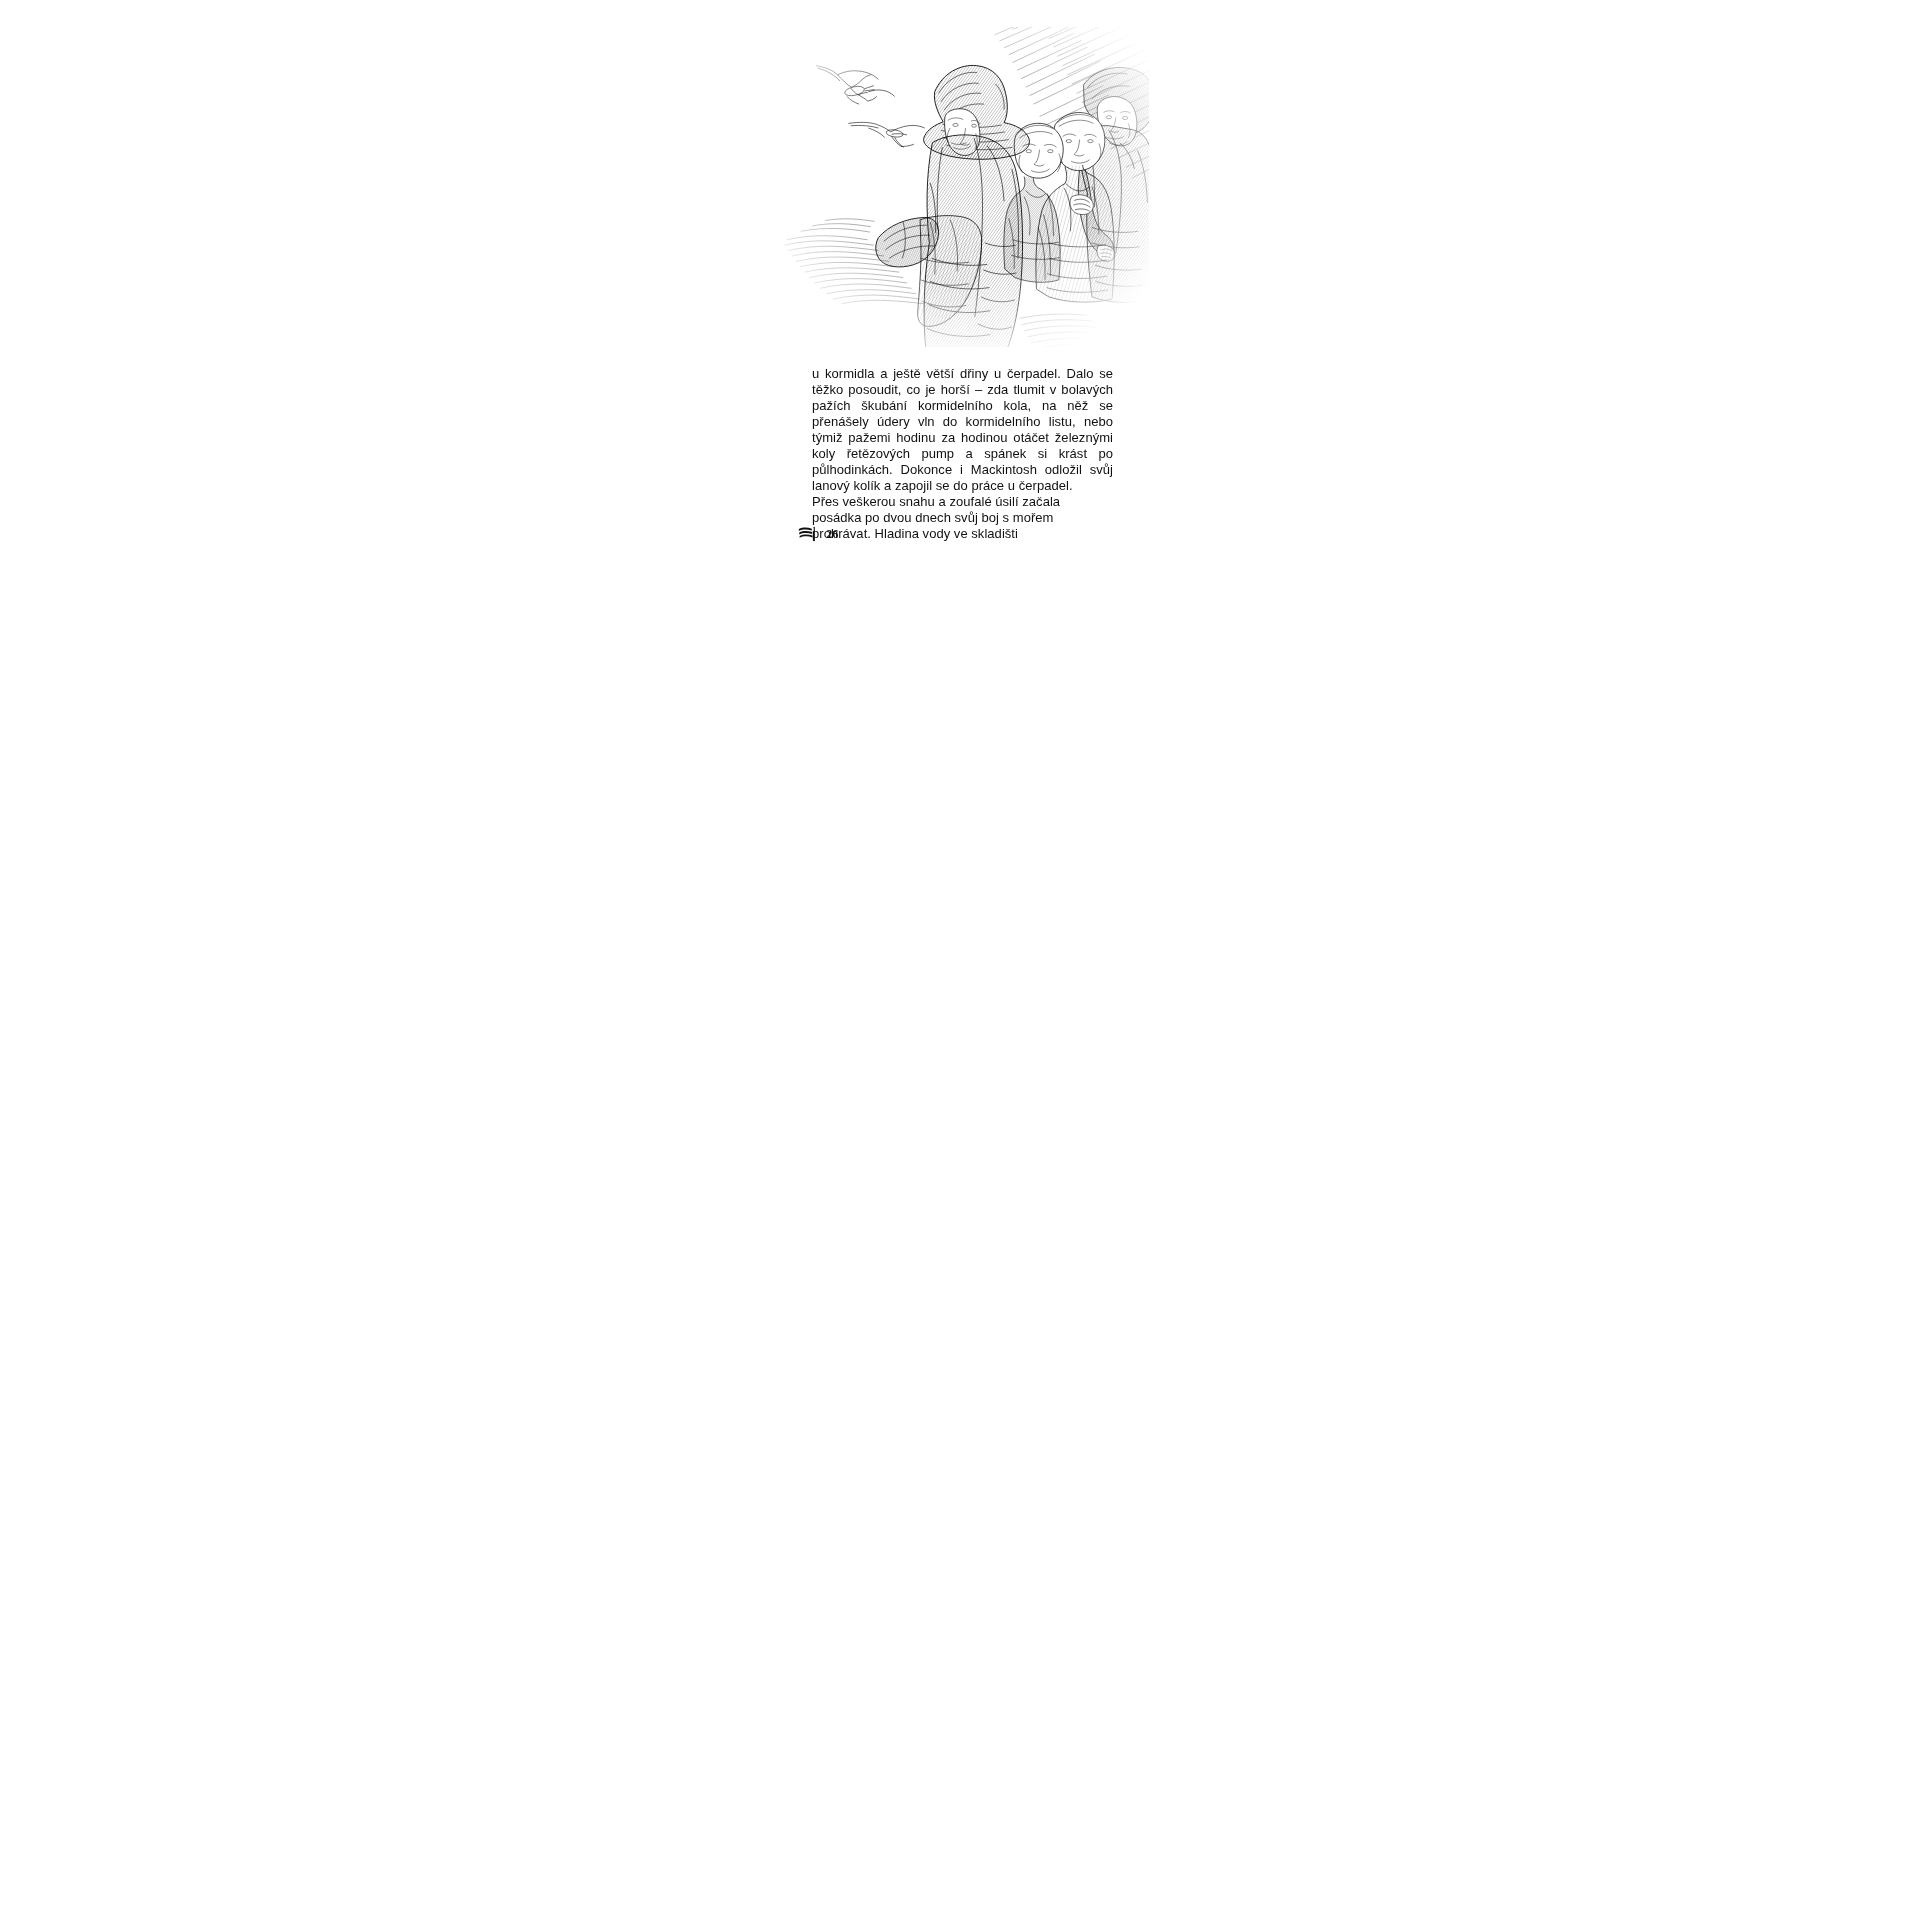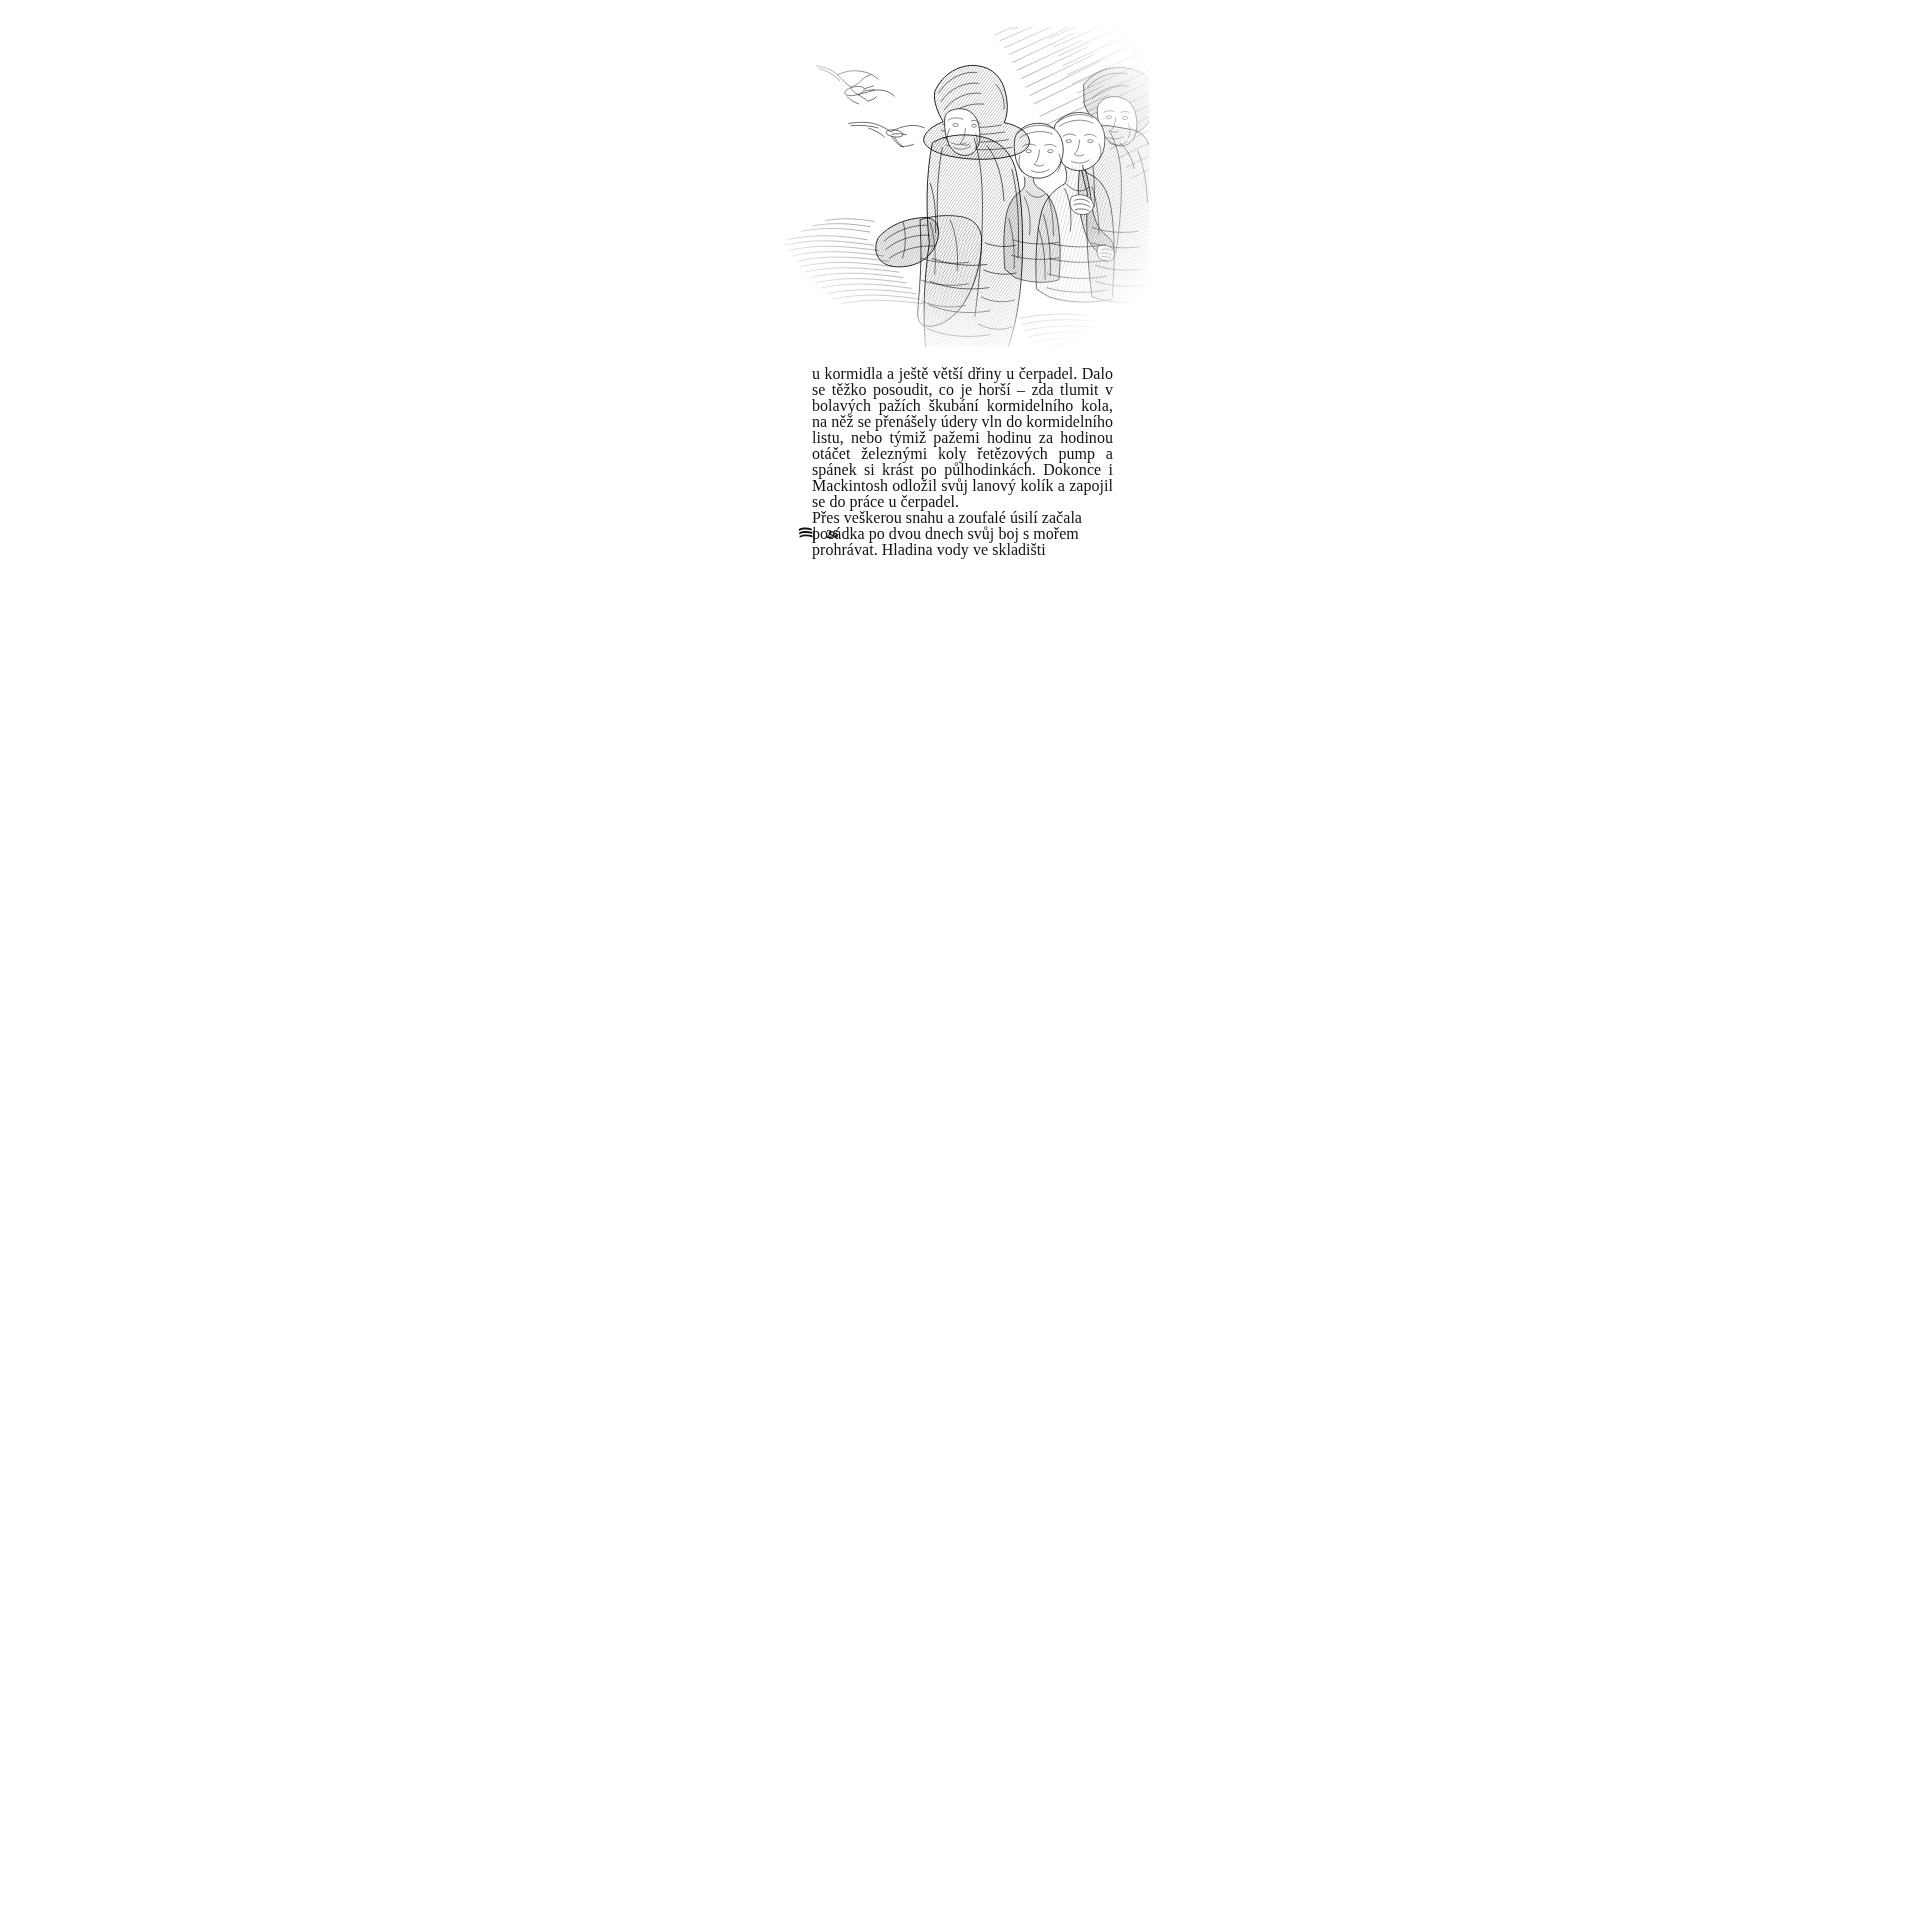--- a/index.html
+++ b/index.html
@@ -35,22 +35,22 @@
   }
 
   
   .textblock {
     position: absolute;
     left: 56px;
     top: 366px;
     width: 301px;
   }
   .para {
-    font-family: Liberation Serif, serif;
-    font-size: 16px;
+    font-family: Liberation Sans, sans-serif;
+    font-size: 13px;
     line-height: 16px;
     text-align: justify;
     text-justify: inter-word;
     margin: 0;
     hyphens: manual;
     letter-spacing: 0.04px;
   }
   .para + .para {
   }
   .para.last {

